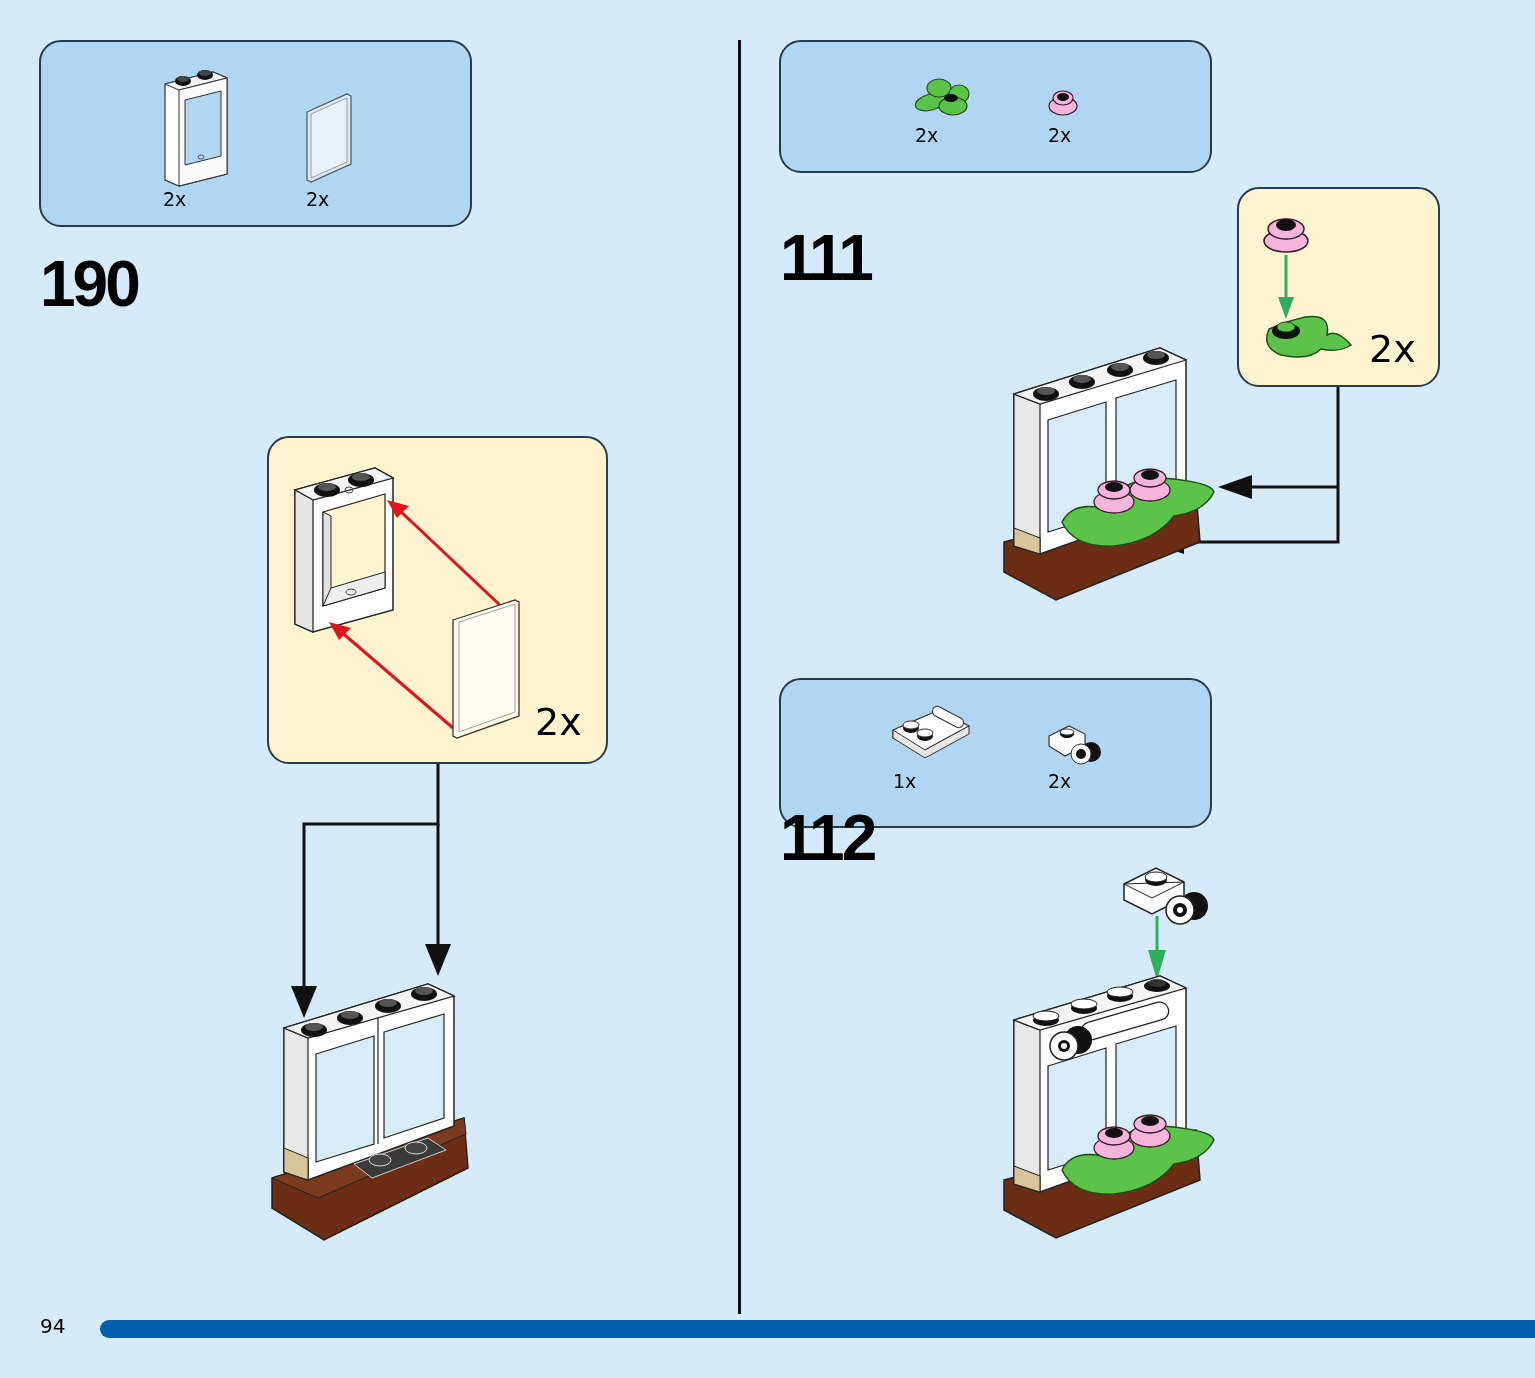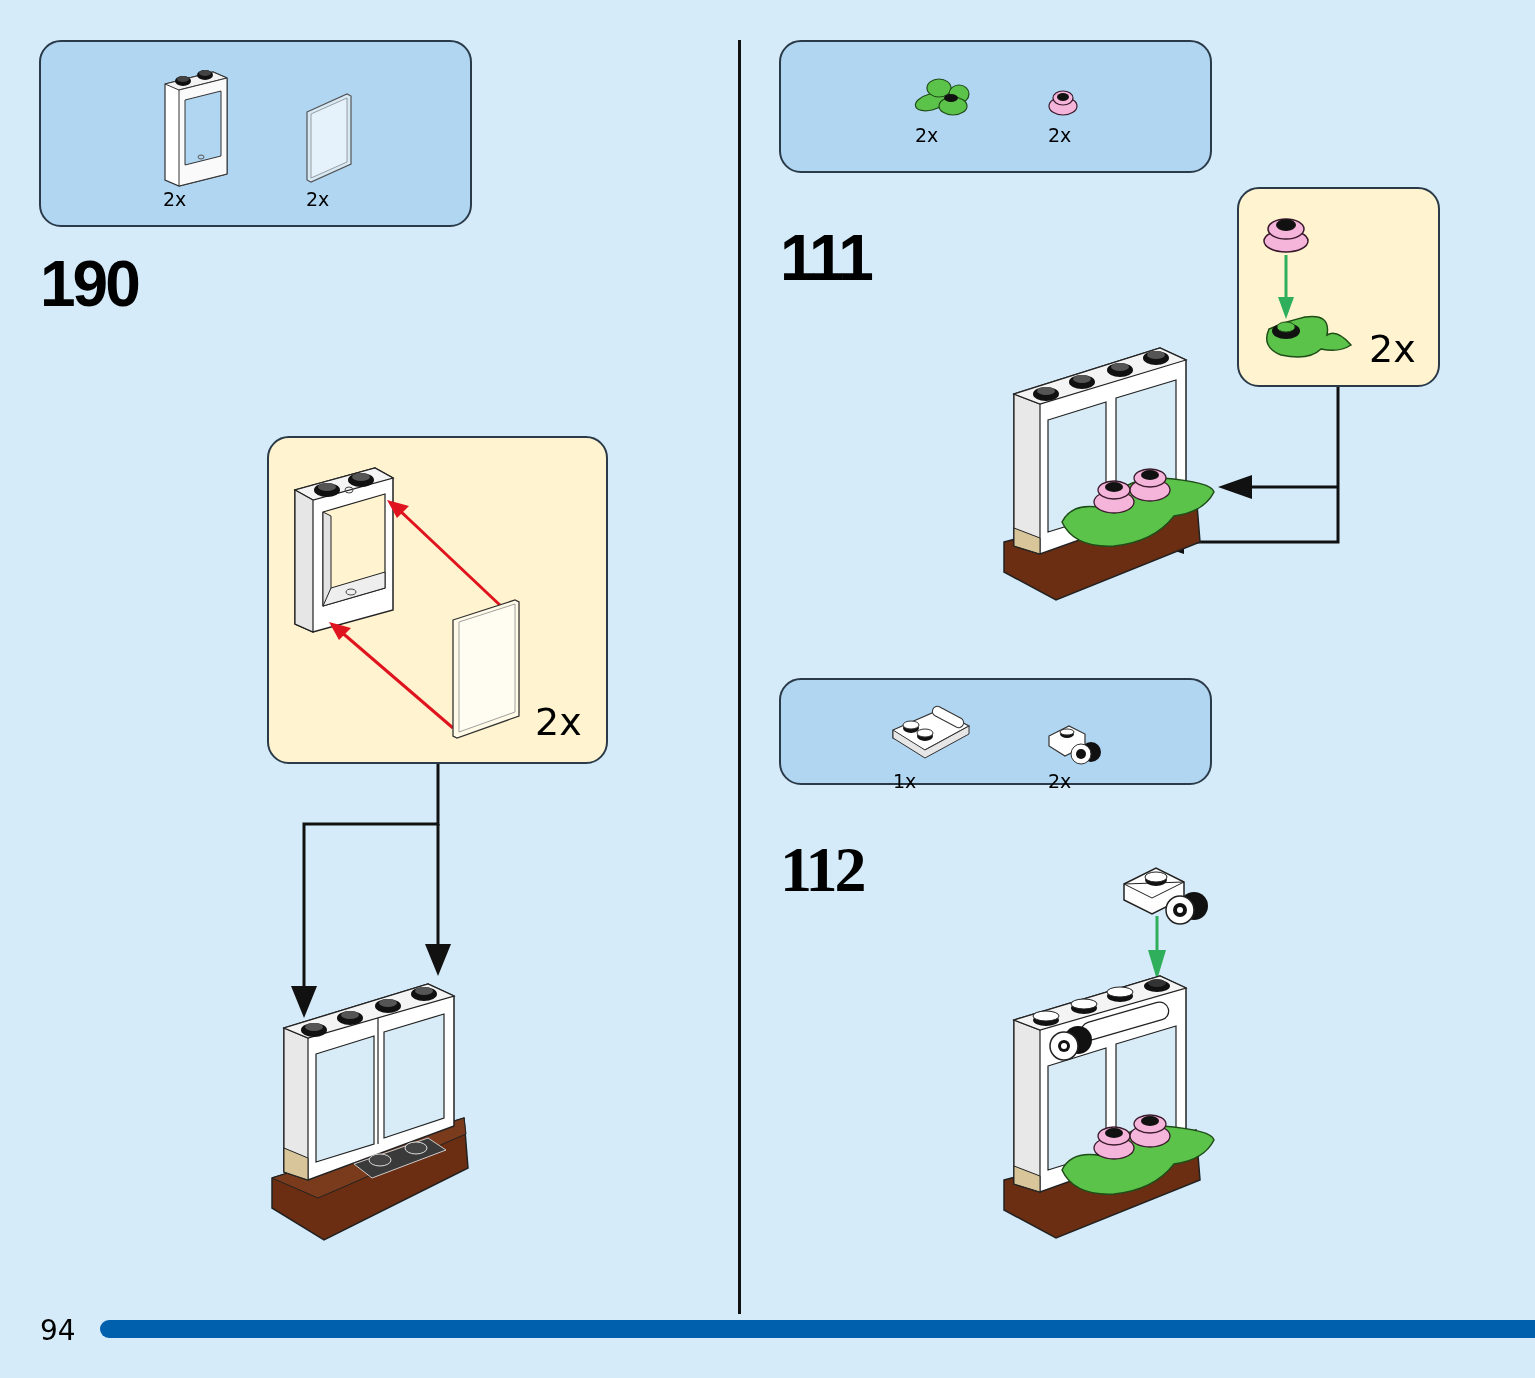--- a/index.html
+++ b/index.html
@@ -3,21 +3,21 @@
 <meta charset="utf-8">
 <style>
   html,body{margin:0;padding:0;}
   body{width:1535px;height:1378px;background:#d5ebfa;position:relative;overflow:hidden;font-family:"DejaVu Sans","Liberation Sans",sans-serif;color:#000;}
   .parts-box{position:absolute;background:#b1d6f2;border:2px solid #2a3a48;border-radius:22px;box-sizing:border-box;}
   .callout{position:absolute;background:#fff4cf;border:2px solid #2a3a48;border-radius:22px;box-sizing:border-box;}
   .qty{position:absolute;font-size:19px;font-family:"DejaVu Sans",sans-serif;}
   .big-qty{position:absolute;font-size:38px;font-family:"DejaVu Sans",sans-serif;}
   .step-num{position:absolute;font-size:64px;font-weight:bold;font-family:"Liberation Sans",sans-serif;letter-spacing:-3px;line-height:1;}
   .divider{position:absolute;left:738px;top:40px;width:3px;height:1274px;background:#111;}
-  .page-num{position:absolute;left:40px;top:1314px;font-size:28px;font-family:"DejaVu Sans",sans-serif;}
+  .page-num{position:absolute;left:40px;top:1314px;font-size:20px;font-family:"DejaVu Sans",sans-serif;}
   .page-bar{position:absolute;left:100px;top:1320px;width:1460px;height:18px;background:#0060ae;border-radius:9px;}
   svg{position:absolute;overflow:visible;}
 </style>
 </head>
 <body>
 
 <div class="divider"></div>
 <div class="page-num">94</div>
 <div class="page-bar"></div>
 
@@ -157,42 +157,42 @@
     <ellipse cx="156" cy="23" rx="9" ry="4" fill="#555"></ellipse>
   <path d="M62,190 q10,-20 40,-14 q20,-30 60,-30 q50,4 52,14 q-10,20 -40,24 q-20,26 -60,30 q-40,2 -52,-24z" fill="#5cc34a" stroke="#1f4d18" stroke-width="1.5"></path>
   <ellipse cx="114" cy="170" rx="20" ry="11" fill="#f5b4d9" stroke="#3a1a2c" stroke-width="1.3"></ellipse>
   <ellipse cx="114" cy="158" rx="16" ry="9" fill="#f5b4d9" stroke="#3a1a2c" stroke-width="1.3"></ellipse>
   <ellipse cx="114" cy="155" rx="9" ry="5" fill="#111"></ellipse>
   <ellipse cx="150" cy="158" rx="20" ry="11" fill="#f5b4d9" stroke="#3a1a2c" stroke-width="1.3"></ellipse>
   <ellipse cx="150" cy="146" rx="16" ry="9" fill="#f5b4d9" stroke="#3a1a2c" stroke-width="1.3"></ellipse>
   <ellipse cx="150" cy="143" rx="9" ry="5" fill="#111"></ellipse>
 </svg>
 
-<div class="parts-box" style="left:779px;top:678px;width:433px;height:107px;">
+<div class="parts-box" style="left:779px;top:678px;width:433px;height:150px;">
   <svg style="left:110px;top:24px;" width="80" height="62" viewBox="0 0 80 62">
     <polygon points="2,26 48,6 78,22 34,46 2,34" fill="#fff" stroke="#333" stroke-width="1.2"></polygon>
     <polygon points="2,34 34,54 78,30 78,22 34,46 2,26" fill="#e6e6e6" stroke="#333" stroke-width="1"></polygon>
     <ellipse cx="20" cy="24" rx="8" ry="5" fill="#111"></ellipse>
       <ellipse cx="20" cy="21" rx="8" ry="4" fill="#fff" stroke="#333"></ellipse>
     <ellipse cx="34" cy="32" rx="8" ry="5" fill="#111"></ellipse>
       <ellipse cx="34" cy="29" rx="8" ry="4" fill="#fff" stroke="#333"></ellipse>
     <rect x="40" y="8" width="34" height="10" rx="5" fill="#fff" stroke="#333" transform="rotate(28 57 13)"></rect>
   </svg>
   <div class="qty" style="left:112px;top:90px;">1x</div>
   <svg style="left:266px;top:42px;" width="56" height="44" viewBox="0 0 56 44">
     <polygon points="2,14 22,4 38,12 38,24 18,34 2,24" fill="#fff" stroke="#333" stroke-width="1.2"></polygon>
     <ellipse cx="20" cy="12" rx="7" ry="4" fill="#111"></ellipse>
       <ellipse cx="20" cy="10" rx="7" ry="3" fill="#fff" stroke="#333"></ellipse>
     <circle cx="44" cy="30" r="10" fill="#111"></circle>
     <circle cx="34" cy="32" r="10" fill="#fff" stroke="#333"></circle>
     <circle cx="34" cy="32" r="5" fill="#111"></circle>
   </svg>
   <div class="qty" style="left:267px;top:90px;">2x</div>
 </div>
-<div class="step-num" style="left:780px;top:838px;font-family:Liberation Serif, serif;">112</div>
+<div class="step-num" style="left:780px;top:806px;">112</div>
 
 <svg style="left:1122px;top:866px;" width="90" height="64" viewBox="0 0 90 64">
   <polygon points="2,18 34,2 62,16 62,32 30,48 2,34" fill="#fff" stroke="#222" stroke-width="1.5"></polygon>
   <polygon points="2,18 30,32 62,16" fill="none" stroke="#222" stroke-width="1"></polygon>
   <ellipse cx="34" cy="14" rx="11" ry="6" fill="#111"></ellipse>
     <ellipse cx="34" cy="11" rx="11" ry="5" fill="#fff" stroke="#222"></ellipse>
   <circle cx="72" cy="40" r="14" fill="#111"></circle>
   <circle cx="58" cy="44" r="14" fill="#fff" stroke="#222" stroke-width="1.5"></circle>
   <circle cx="58" cy="44" r="7" fill="#111"></circle>
     <circle cx="58" cy="44" r="3" fill="#fff"></circle>

